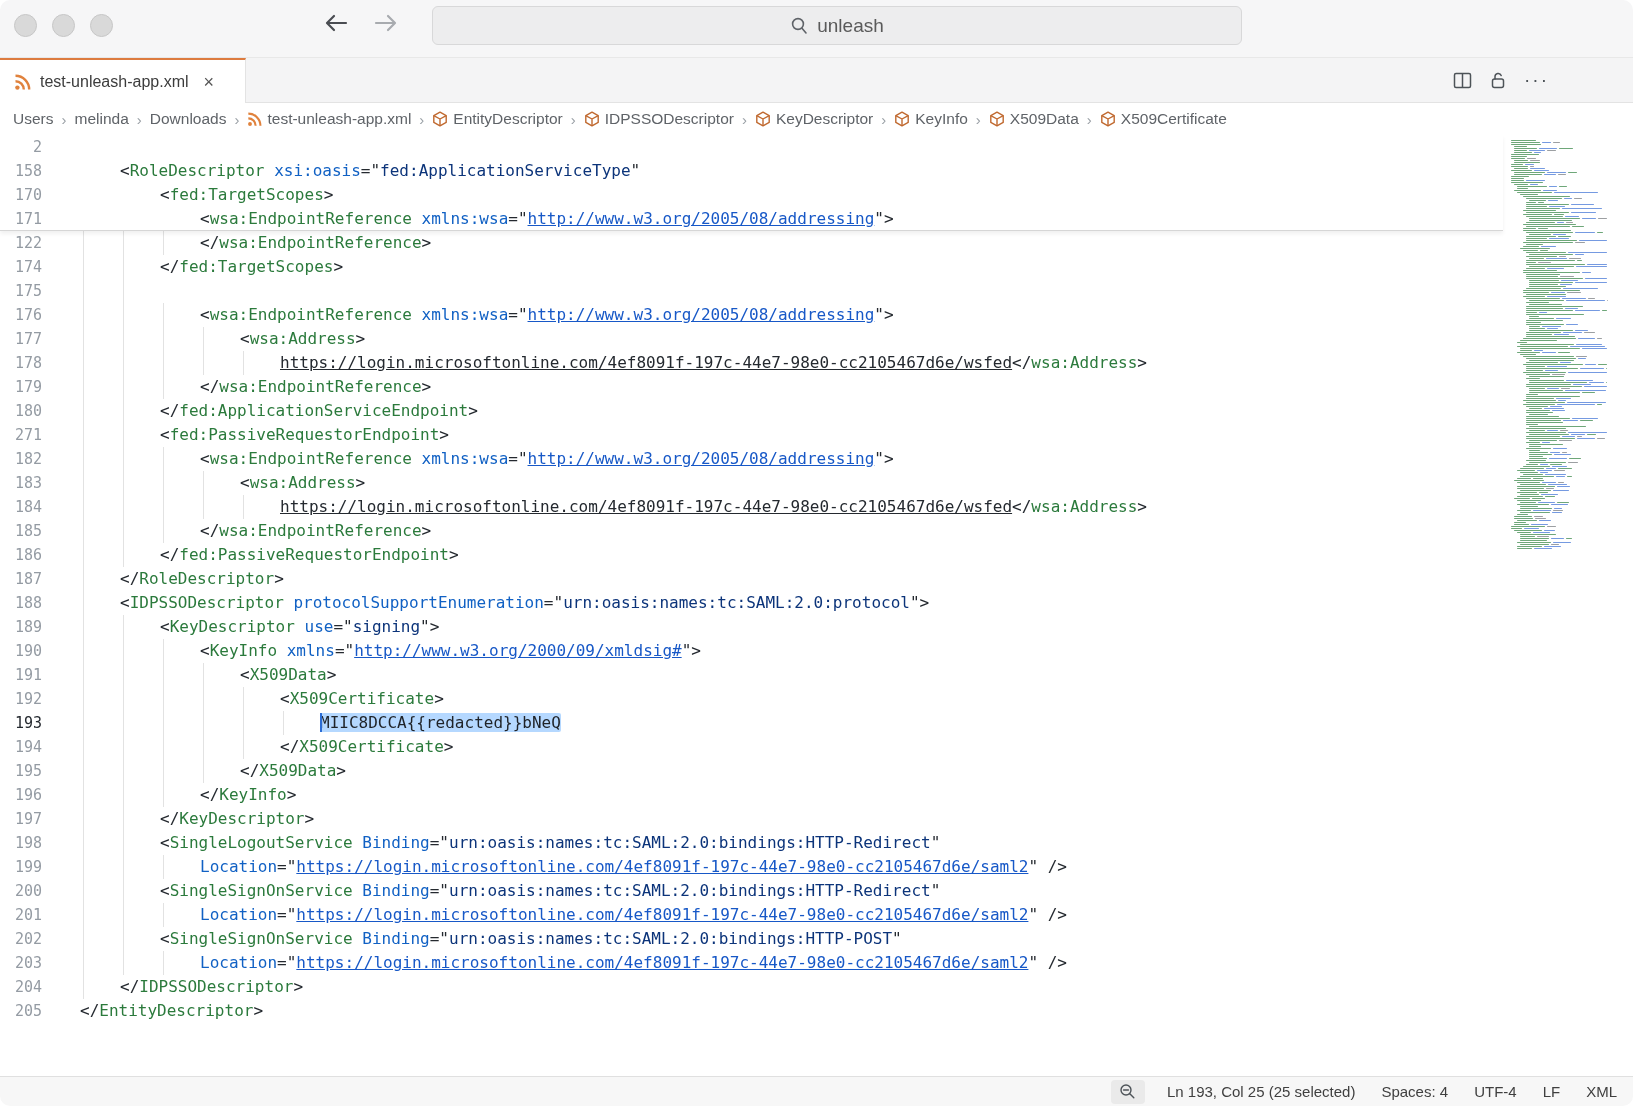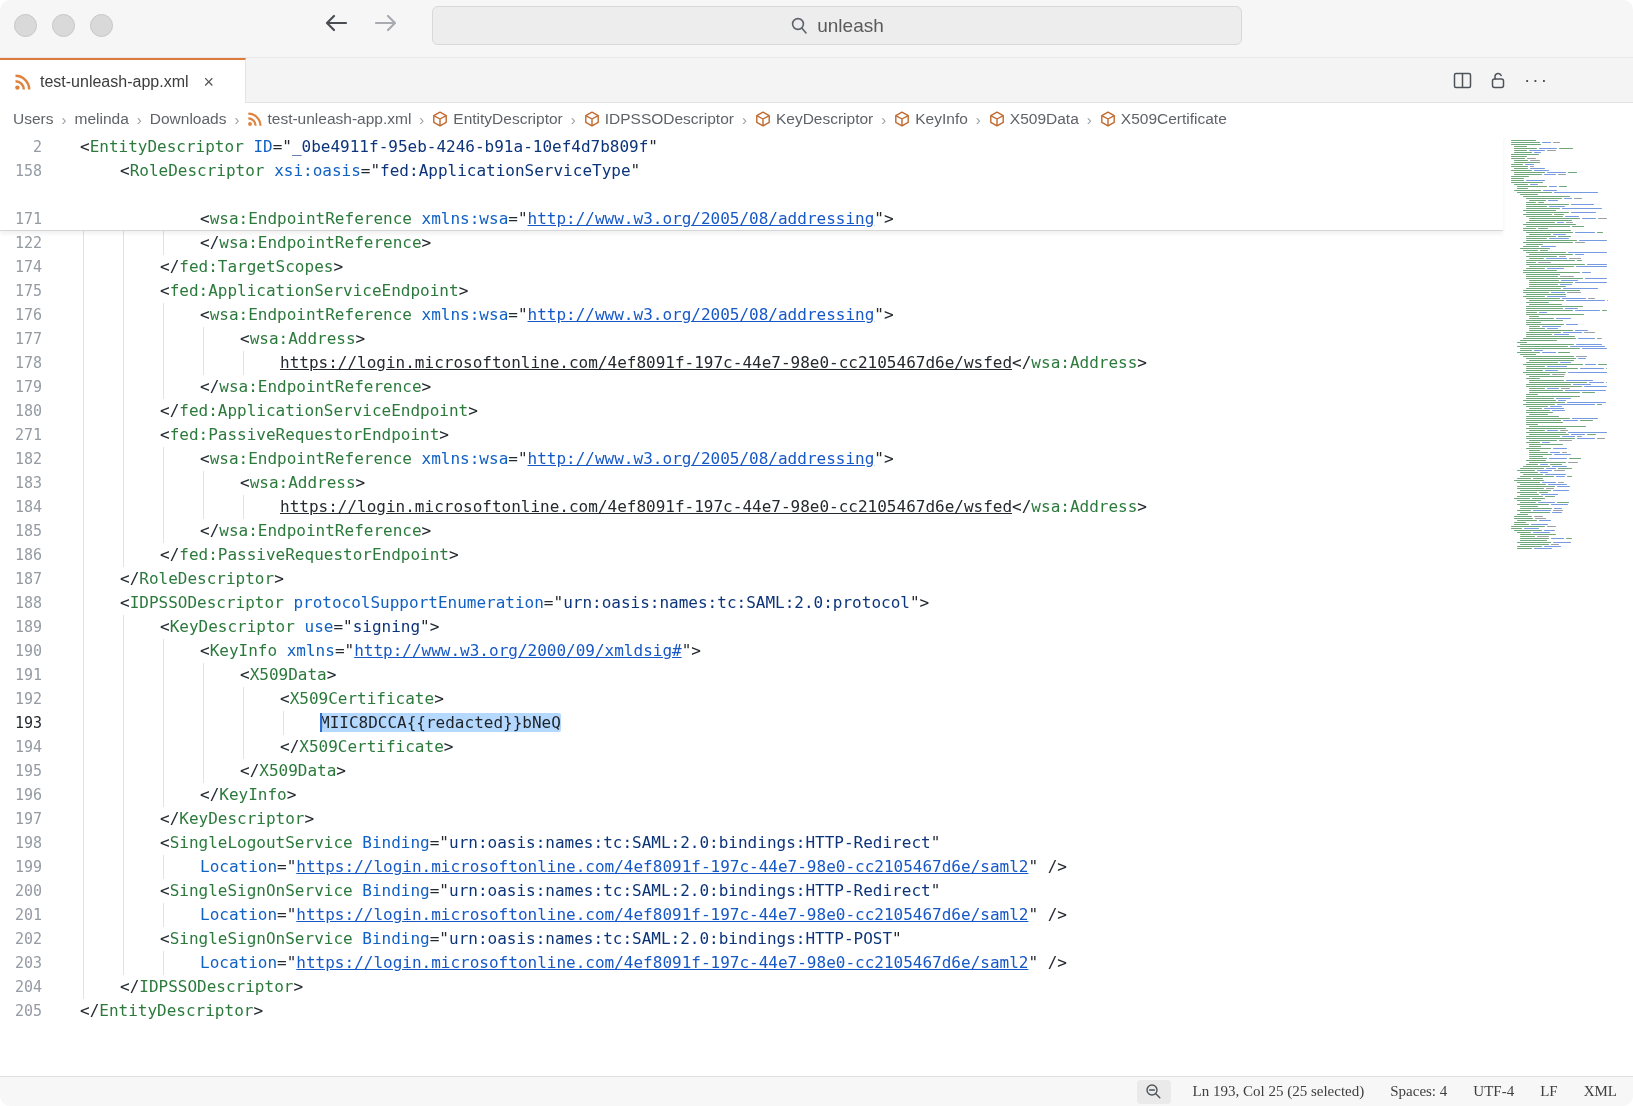--- a/index.html
+++ b/index.html
@@ -61,21 +61,21 @@
   .minimap { position:absolute; left:1505px; top:5px; width:112px; }
   .mm-line { height:2px; display:flex; gap:2px; }
   .mm-seg { height:1.4px; border-radius:0.5px; }
   
   .statusbar {
     position:absolute; bottom:0; left:0; right:0; height:30px; background:#f7f7f7;
     border-top:1px solid #e0e0e0; display:flex; align-items:center; justify-content:flex-end;
     gap:26px; padding-right:16px; font-size:15px; color:#3f3f3f;
   }
   .zoom-btn { width:34px; height:24px; background:#eaeaea; border-radius:4px; display:flex; align-items:center; justify-content:center; margin-right:-4px; }
-  .status-item { white-space:nowrap;font-family:Liberation Serif, serif; }
+  .status-item { white-space:nowrap; }
 </style>
 </head>
 <body>
 
 <div class="window">
 
   <div class="titlebar">
     <div class="lights">
       <div class="light"></div>
       <div class="light"></div>
@@ -215,21 +215,21 @@
           </svg>
         </span>
         <span>X509Certificate</span>
       </span>
     </div>
 
   <div class="editor">
     <div id="code-lines">
         <div class="line" style="top: 96px;"><span class="ln">122</span><span class="g" style="left: 83px;"></span><span class="g" style="left: 123px;"></span><span class="g" style="left: 163px;"></span><span class="lc" style="left: 200px;"><span class="tk-p">&lt;/</span><span class="tk-t">wsa:EndpointReference</span><span class="tk-p">&gt;</span></span></div>
         <div class="line" style="top: 120px;"><span class="ln">174</span><span class="g" style="left: 83px;"></span><span class="g" style="left: 123px;"></span><span class="lc" style="left: 160px;"><span class="tk-p">&lt;/</span><span class="tk-t">fed:TargetScopes</span><span class="tk-p">&gt;</span></span></div>
-        <div class="line" style="top: 144px;"><span class="ln">175</span><span class="g" style="left: 83px;"></span><span class="g" style="left: 123px;"></span><span class="lc" style="left: 160px;"><span class="tk-p">&lt;</span><span class="tk-t">fed:ApplicationServiceEndpoint</span><span class="tk-p">&gt;</span></span></div>
+        <div class="line" style="top: 144px;"><span class="ln">175</span><span class="g" style="left: 83px;"></span><span class="g" style="left: 123px;"></span></div>
         <div class="line" style="top: 168px;"><span class="ln">176</span><span class="g" style="left: 83px;"></span><span class="g" style="left: 123px;"></span><span class="g" style="left: 163px;"></span><span class="lc" style="left: 200px;"><span class="tk-p">&lt;</span><span class="tk-t">wsa:EndpointReference</span><span class="tk-a"> xmlns:wsa</span><span class="tk-p">="</span><span class="tk-sl">http://www.w3.org/2005/08/addressing</span><span class="tk-p">"&gt;</span></span></div>
         <div class="line" style="top: 192px;"><span class="ln">177</span><span class="g" style="left: 83px;"></span><span class="g" style="left: 123px;"></span><span class="g" style="left: 163px;"></span><span class="g" style="left: 203px;"></span><span class="lc" style="left: 240px;"><span class="tk-p">&lt;</span><span class="tk-t">wsa:Address</span><span class="tk-p">&gt;</span></span></div>
         <div class="line" style="top: 216px;"><span class="ln">178</span><span class="g" style="left: 83px;"></span><span class="g" style="left: 123px;"></span><span class="g" style="left: 163px;"></span><span class="g" style="left: 203px;"></span><span class="g" style="left: 243px;"></span><span class="lc" style="left: 280px;"><span class="tk-tl">https://login.microsoftonline.com/4ef8091f-197c-44e7-98e0-cc2105467d6e/wsfed</span><span class="tk-p">&lt;/</span><span class="tk-t">wsa:Address</span><span class="tk-p">&gt;</span></span></div>
         <div class="line" style="top: 240px;"><span class="ln">179</span><span class="g" style="left: 83px;"></span><span class="g" style="left: 123px;"></span><span class="g" style="left: 163px;"></span><span class="lc" style="left: 200px;"><span class="tk-p">&lt;/</span><span class="tk-t">wsa:EndpointReference</span><span class="tk-p">&gt;</span></span></div>
         <div class="line" style="top: 264px;"><span class="ln">180</span><span class="g" style="left: 83px;"></span><span class="g" style="left: 123px;"></span><span class="lc" style="left: 160px;"><span class="tk-p">&lt;/</span><span class="tk-t">fed:ApplicationServiceEndpoint</span><span class="tk-p">&gt;</span></span></div>
         <div class="line" style="top: 288px;"><span class="ln">271</span><span class="g" style="left: 83px;"></span><span class="g" style="left: 123px;"></span><span class="lc" style="left: 160px;"><span class="tk-p">&lt;</span><span class="tk-t">fed:PassiveRequestorEndpoint</span><span class="tk-p">&gt;</span></span></div>
         <div class="line" style="top: 312px;"><span class="ln">182</span><span class="g" style="left: 83px;"></span><span class="g" style="left: 123px;"></span><span class="g" style="left: 163px;"></span><span class="lc" style="left: 200px;"><span class="tk-p">&lt;</span><span class="tk-t">wsa:EndpointReference</span><span class="tk-a"> xmlns:wsa</span><span class="tk-p">="</span><span class="tk-sl">http://www.w3.org/2005/08/addressing</span><span class="tk-p">"&gt;</span></span></div>
         <div class="line" style="top: 336px;"><span class="ln">183</span><span class="g" style="left: 83px;"></span><span class="g" style="left: 123px;"></span><span class="g" style="left: 163px;"></span><span class="g" style="left: 203px;"></span><span class="lc" style="left: 240px;"><span class="tk-p">&lt;</span><span class="tk-t">wsa:Address</span><span class="tk-p">&gt;</span></span></div>
         <div class="line" style="top: 360px;"><span class="ln">184</span><span class="g" style="left: 83px;"></span><span class="g" style="left: 123px;"></span><span class="g" style="left: 163px;"></span><span class="g" style="left: 203px;"></span><span class="g" style="left: 243px;"></span><span class="lc" style="left: 280px;"><span class="tk-tl">https://login.microsoftonline.com/4ef8091f-197c-44e7-98e0-cc2105467d6e/wsfed</span><span class="tk-p">&lt;/</span><span class="tk-t">wsa:Address</span><span class="tk-p">&gt;</span></span></div>
         <div class="line" style="top: 384px;"><span class="ln">185</span><span class="g" style="left: 83px;"></span><span class="g" style="left: 123px;"></span><span class="g" style="left: 163px;"></span><span class="lc" style="left: 200px;"><span class="tk-p">&lt;/</span><span class="tk-t">wsa:EndpointReference</span><span class="tk-p">&gt;</span></span></div>
@@ -248,22 +248,23 @@
         <div class="line" style="top: 696px;"><span class="ln">198</span><span class="g" style="left: 83px;"></span><span class="g" style="left: 123px;"></span><span class="lc" style="left: 160px;"><span class="tk-p">&lt;</span><span class="tk-t">SingleLogoutService</span><span class="tk-a"> Binding</span><span class="tk-p">="</span><span class="tk-s">urn:oasis:names:tc:SAML:2.0:bindings:HTTP-Redirect</span><span class="tk-p">"</span></span></div>
         <div class="line" style="top: 720px;"><span class="ln">199</span><span class="g" style="left: 83px;"></span><span class="g" style="left: 123px;"></span><span class="g" style="left: 163px;"></span><span class="lc" style="left: 200px;"><span class="tk-a">Location</span><span class="tk-p">="</span><span class="tk-sl">https://login.microsoftonline.com/4ef8091f-197c-44e7-98e0-cc2105467d6e/saml2</span><span class="tk-p">" /&gt;</span></span></div>
         <div class="line" style="top: 744px;"><span class="ln">200</span><span class="g" style="left: 83px;"></span><span class="g" style="left: 123px;"></span><span class="lc" style="left: 160px;"><span class="tk-p">&lt;</span><span class="tk-t">SingleSignOnService</span><span class="tk-a"> Binding</span><span class="tk-p">="</span><span class="tk-s">urn:oasis:names:tc:SAML:2.0:bindings:HTTP-Redirect</span><span class="tk-p">"</span></span></div>
         <div class="line" style="top: 768px;"><span class="ln">201</span><span class="g" style="left: 83px;"></span><span class="g" style="left: 123px;"></span><span class="g" style="left: 163px;"></span><span class="lc" style="left: 200px;"><span class="tk-a">Location</span><span class="tk-p">="</span><span class="tk-sl">https://login.microsoftonline.com/4ef8091f-197c-44e7-98e0-cc2105467d6e/saml2</span><span class="tk-p">" /&gt;</span></span></div>
         <div class="line" style="top: 792px;"><span class="ln">202</span><span class="g" style="left: 83px;"></span><span class="g" style="left: 123px;"></span><span class="lc" style="left: 160px;"><span class="tk-p">&lt;</span><span class="tk-t">SingleSignOnService</span><span class="tk-a"> Binding</span><span class="tk-p">="</span><span class="tk-s">urn:oasis:names:tc:SAML:2.0:bindings:HTTP-POST</span><span class="tk-p">"</span></span></div>
         <div class="line" style="top: 816px;"><span class="ln">203</span><span class="g" style="left: 83px;"></span><span class="g" style="left: 123px;"></span><span class="g" style="left: 163px;"></span><span class="lc" style="left: 200px;"><span class="tk-a">Location</span><span class="tk-p">="</span><span class="tk-sl">https://login.microsoftonline.com/4ef8091f-197c-44e7-98e0-cc2105467d6e/saml2</span><span class="tk-p">" /&gt;</span></span></div>
         <div class="line" style="top: 840px;"><span class="ln">204</span><span class="g" style="left: 83px;"></span><span class="lc" style="left: 120px;"><span class="tk-p">&lt;/</span><span class="tk-t">IDPSSODescriptor</span><span class="tk-p">&gt;</span></span></div>
         <div class="line" style="top: 864px;"><span class="ln">205</span><span class="lc" style="left: 80px;"><span class="tk-p">&lt;/</span><span class="tk-t">EntityDescriptor</span><span class="tk-p">&gt;</span></span></div>
       </div>
     <div class="sticky" id="sticky-lines">
-        <div class="line" style="top: 0px;"><span class="ln">2</span><span class="lc" style="left: 80px;"><span class="tk-p">&lt;</span><span class="tk-t">EntityDescriptor</span><span class="tk-a"> ID</span><span class="tk-p">="</span><span class="tk-s">_0be4911f-95eb-4246-b91a-10ef4d7b809f</span><span class="tk-p">"</span></span></div>
+        <div class="line" style="top: 0px;"><span class="ln">2</span></div>
         <div class="line" style="top: 24px;"><span class="ln">158</span><span class="lc" style="left: 120px;"><span class="tk-p">&lt;</span><span class="tk-t">RoleDescriptor</span><span class="tk-a"> xsi:oasis</span><span class="tk-p">="</span><span class="tk-s">fed:ApplicationServiceType</span><span class="tk-p">"</span></span></div>
+        <div class="line" style="top: 48px;"><span class="ln">170</span><span class="lc" style="left: 160px;"><span class="tk-p">&lt;</span><span class="tk-t">fed:TargetScopes</span><span class="tk-p">&gt;</span></span></div>
         <div class="line" style="top: 72px;"><span class="ln">171</span><span class="lc" style="left: 200px;"><span class="tk-p">&lt;</span><span class="tk-t">wsa:EndpointReference</span><span class="tk-a"> xmlns:wsa</span><span class="tk-p">="</span><span class="tk-sl">http://www.w3.org/2005/08/addressing</span><span class="tk-p">"&gt;</span></span></div>
       </div>
     <div class="minimap" id="minimap">
         <div class="mm-line" style="padding-left: 6px;">
           <span class="mm-seg" style="width: 24.5549px; background: rgba(62, 138, 76, 0.75);"></span>
         </div>
         <div class="mm-line" style="padding-left: 6px;">
           <span class="mm-seg" style="width: 29.3041px; background: rgba(62, 138, 76, 0.75);"></span>
           <span class="mm-seg" style="width: 9.12553px; background: rgba(59, 111, 212, 0.7);"></span>
           <span class="mm-seg" style="width: 6.87364px; background: rgba(90, 95, 100, 0.6);"></span>

